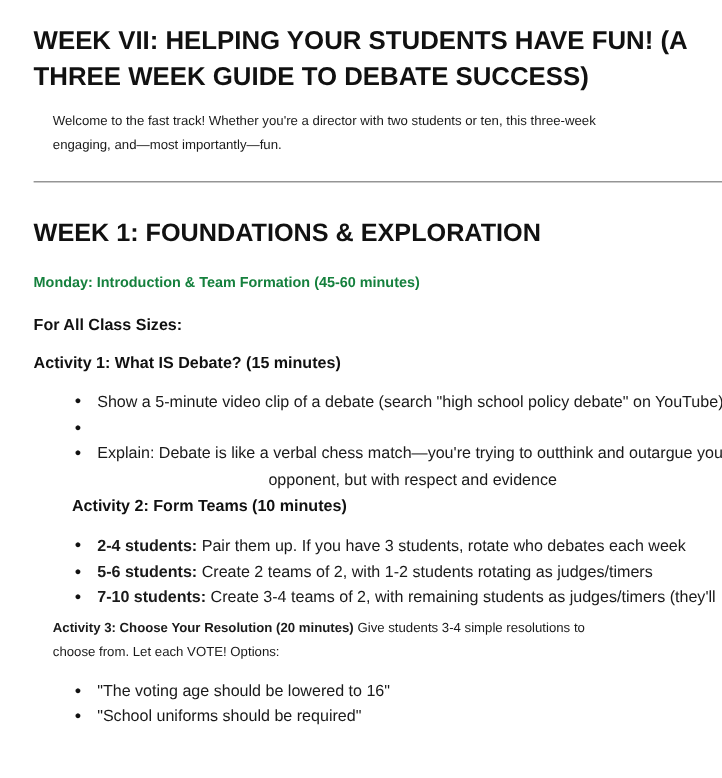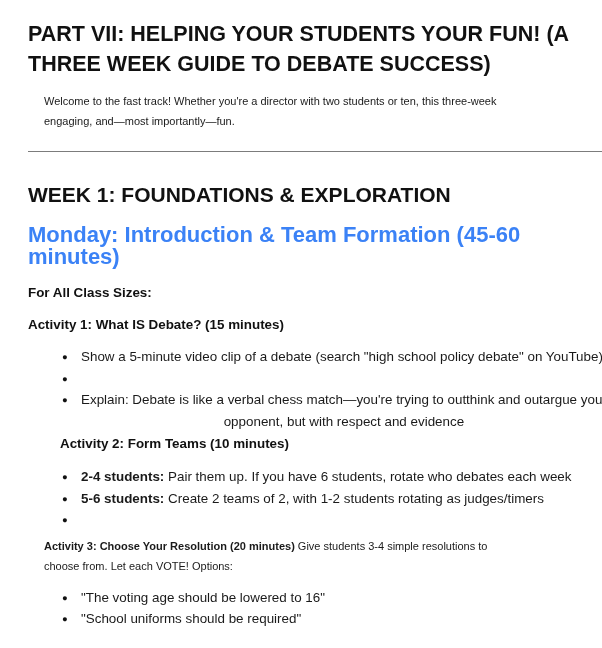--- a/index.html
+++ b/index.html
@@ -24,24 +24,24 @@
   }
   h2.doc-h2 {
     margin: 28px 0 0 0;
     font-size: 21px;
     line-height: 30px;
     font-weight: 700;
     color: #111111;
   }
   h3.doc-h3 {
     margin: 14px 0 0 0;
-    font-size: 22px;
+    font-size: 12px;
     line-height: 22px;
     font-weight: 700;
-    color: #3b82f6;
+    color: #15803d;
   }
   .doc-h4 {
     font-size: 13.4px;
     line-height: 19px;
     font-weight: 700;
     color: #111111;
     white-space: pre;
   }
   .h4-a { margin-top: 15px; }
   .h4-b { margin-top: 13px; }
@@ -83,21 +83,21 @@
   .li-text .line { line-height: 21.5px; }
 
   .b { font-weight: 700; }
 </style>
 </head>
 <body>
 
 <div class="page">
 
   <h1 class="doc-h1">
-    <div class="line">PART VII: HELPING YOUR STUDENTS YOUR FUN! (A</div>
+    <div class="line">WEEK VII: HELPING YOUR STUDENTS HAVE FUN! (A</div>
     <div class="line">THREE WEEK GUIDE TO DEBATE SUCCESS)</div>
   </h1>
 
   <p class="body-text">
     <span class="line" style="display:block">Welcome to the fast track! Whether you're a director with two students or ten, this three-week</span>
     <span class="line" style="display:block">engaging, and—most importantly—fun.</span>
   </p>
 
   <hr class="divider">
 
@@ -127,32 +127,33 @@
       </div>
     </div>
   </div>
 
   <div class="doc-h4 h4-c">Activity 2: Form Teams (10 minutes)</div>
 
   <div class="ul ul-2">
     <div class="li">
       <span class="marker">●</span>
       <div class="li-text">
-        <div class="line"><span class="b">2-4 students:</span><span> Pair them up. If you have 6 students, rotate who debates each week</span></div>
+        <div class="line"><span class="b">2-4 students:</span><span> Pair them up. If you have 3 students, rotate who debates each week</span></div>
       </div>
     </div>
     <div class="li">
       <span class="marker">●</span>
       <div class="li-text">
         <div class="line"><span class="b">5-6 students:</span><span> Create 2 teams of 2, with 1-2 students rotating as judges/timers</span></div>
       </div>
     </div>
     <div class="li">
       <span class="marker">●</span>
       <div class="li-text">
+        <div class="line"><span class="b">7-10 students:</span><span> Create 3-4 teams of 2, with remaining students as judges/timers (they'll</span></div>
       </div>
     </div>
   </div>
 
   <p class="body-text activity3-intro">
     <span class="line" style="display:block"><span class="b">Activity 3: Choose Your Resolution (20 minutes)</span><span> Give students 3-4 simple resolutions to</span></span>
     <span class="line" style="display:block">choose from. Let each VOTE! Options:</span>
   </p>
 
   <div class="ul ul-3">

